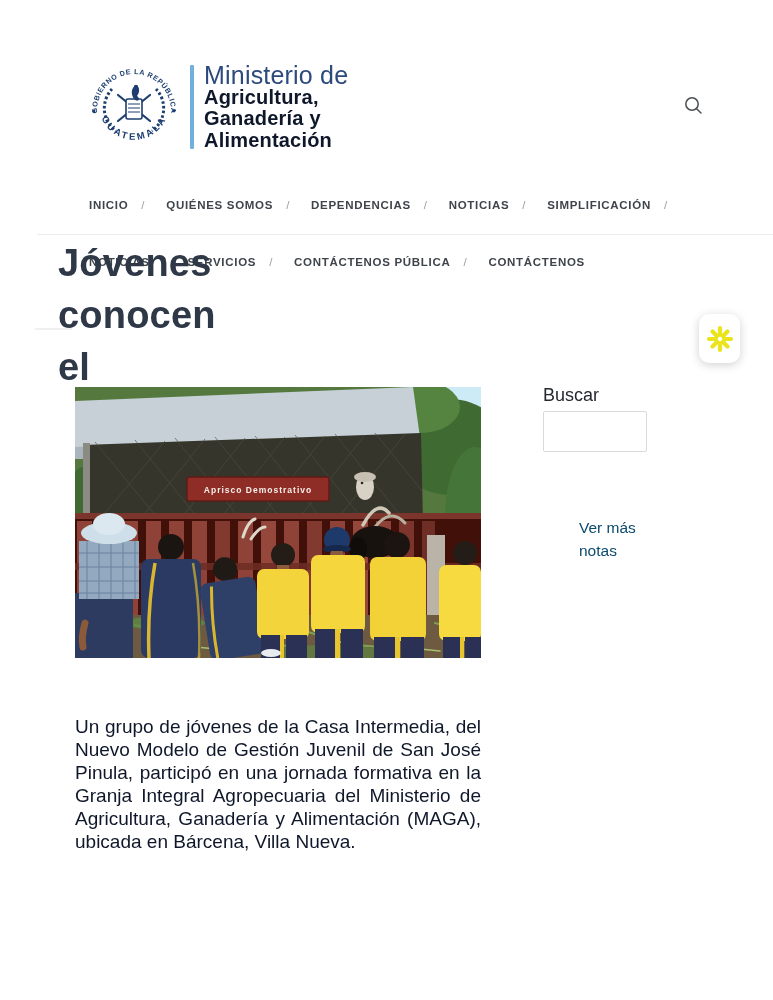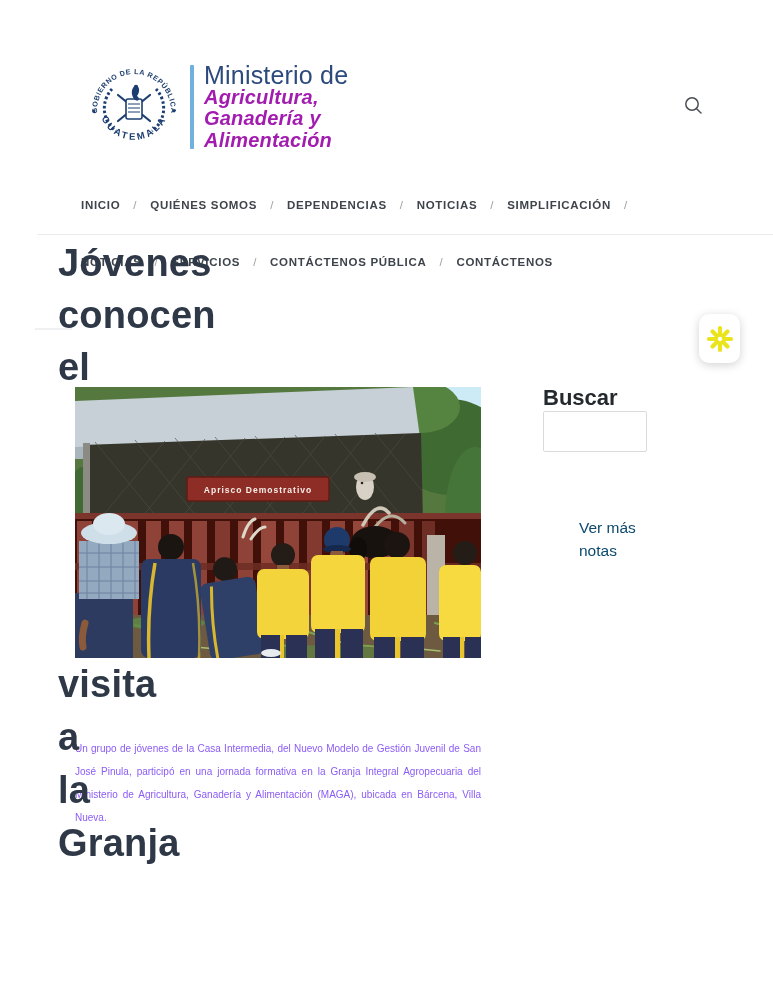--- a/index.html
+++ b/index.html
@@ -6,50 +6,50 @@
   html,body { background:#ffffff; }
   body { font-family:"Liberation Sans", sans-serif; }
   .page { position:relative; width:773px; height:1000px; background:#fff; overflow:hidden; margin:0 auto; }
 
   
   .logo { position:absolute; left:86px; top:58px; width:350px; height:98px; display:flex; align-items:center; }
   .seal { width:96px; height:96px; flex:0 0 auto; }
   .logo-bar { width:4px; height:84px; background:#6fb0dd; margin-left:8px; margin-right:10px; border-radius:1px; }
   .wordmark { line-height:21.5px; padding-top:2px; }
   .wordmark .pre { font-size:25px; font-weight:400; color:#2c4a7c; letter-spacing:0.2px; }
-  .wordmark .bold { font-size:20px; font-weight:800; color:#a21caf; letter-spacing:0.2px;font-style:italic; }
+  .wordmark .bold { font-size:20px; font-weight:800; color:#0f172a; letter-spacing:0.2px; }
 
   .search-btn { position:absolute; left:680px; top:93px; width:28px; height:28px; background:none; border:none; cursor:pointer; }
 
   
   .nav-row { position:absolute; left:81px; display:flex; align-items:baseline; gap:13px;
              font-size:11.5px; font-weight:700; letter-spacing:0.7px; color:#3e444b; white-space:nowrap; }
   .nav-row1 { top:199px; }
   .nav-row2 { top:256px; z-index:1;justify-content:center; }
-  .nav-row a { color:#3e444b; text-decoration:none; cursor:pointer; }
+  .nav-row a { color:#3e444b; text-decoration:none; cursor:pointer;margin-left:8px; }
   .nav-row .sep { color:#9aa0a6; font-weight:400; }
   .header-divider { position:absolute; left:37px; top:234px; width:736px; height:1px; background:#ececec; }
   .mini-divider { position:absolute; left:35px; top:328px; width:37px; height:2px; background:#eef0f2; }
 
   
   .title-block { position:absolute; left:58px; font-size:38px; font-weight:600; color:#2e3847;
                  line-height:52px; z-index:2; letter-spacing:0.2px; }
   .title-top { top:237px; }
   .title-bottom { top:658px; line-height:53px; }
   .title-block span { display:block; }
 
   
   .photo { position:absolute; left:75px; top:387px; width:406px; height:271px; z-index:3; display:block; }
 
   
-  .body-text { position:absolute; left:75px; top:737px; width:406px; z-index:1;
-               font-size:10px; line-height:23px; color:#8b5cf6; text-align:justify; }
-
-  
-  .sidebar-label { position:absolute; left:543px; top:385px; font-size:22px; color:#24292e;font-weight:bold; }
+  .body-text { position:absolute; left:75px; top:715px; width:406px; z-index:1;
+               font-size:19px; line-height:23px; color:#0f172a; text-align:justify; }
+
+  
+  .sidebar-label { position:absolute; left:543px; top:385px; font-size:18px; color:#24292e; }
   .sidebar-search { position:absolute; left:543px; top:411px; width:104px; height:41px;
                     border:1px solid #d8dadd; border-radius:2px; background:#fff; padding:4px 8px;
                     font-size:15px; font-family:"Liberation Sans",sans-serif; }
   .more-link { position:absolute; left:579px; top:516px; width:80px; font-size:15.5px; line-height:23px;
                color:#0c4a6e; text-decoration:none; cursor:pointer; display:block; }
 
   
   .a11y-btn { position:absolute; left:699px; top:314px; width:41px; height:49px; background:#fff;
               border:none; border-radius:10px; box-shadow:0 2px 10px rgba(0,0,0,0.18); cursor:pointer;
               display:flex; align-items:center; justify-content:center; z-index:5; }
@@ -129,26 +129,20 @@
     <a>CONTÁCTENOS</a>
   </nav>
 
   <div class="mini-divider"></div>
 
   <h1 class="title-block title-top">
     <span>Jóvenes</span>
     <span>conocen</span>
     <span>el</span>
   </h1>
-  <div class="title-block title-bottom">
-    <span>visita</span>
-    <span>a</span>
-    <span>la</span>
-    <span>Granja</span>
-  </div>
 
   <svg class="photo" viewBox="0 0 406 271" role="img" aria-label="Grupo de jóvenes con playeras amarillas y pants azules observa cabras en un aprisco de madera roja">
 
     <rect x="0" y="0" width="406" height="271" fill="#55783f"></rect>
     <rect x="330" y="0" width="76" height="60" fill="#cdeaf7"></rect>
     <ellipse cx="375" cy="60" rx="55" ry="48" fill="#3f6b33"></ellipse>
     <ellipse cx="345" cy="20" rx="40" ry="26" fill="#558440"></ellipse>
     <ellipse cx="400" cy="130" rx="30" ry="70" fill="#46753a"></ellipse>
     <ellipse cx="8" cy="150" rx="22" ry="70" fill="#3f6b33"></ellipse>
 

